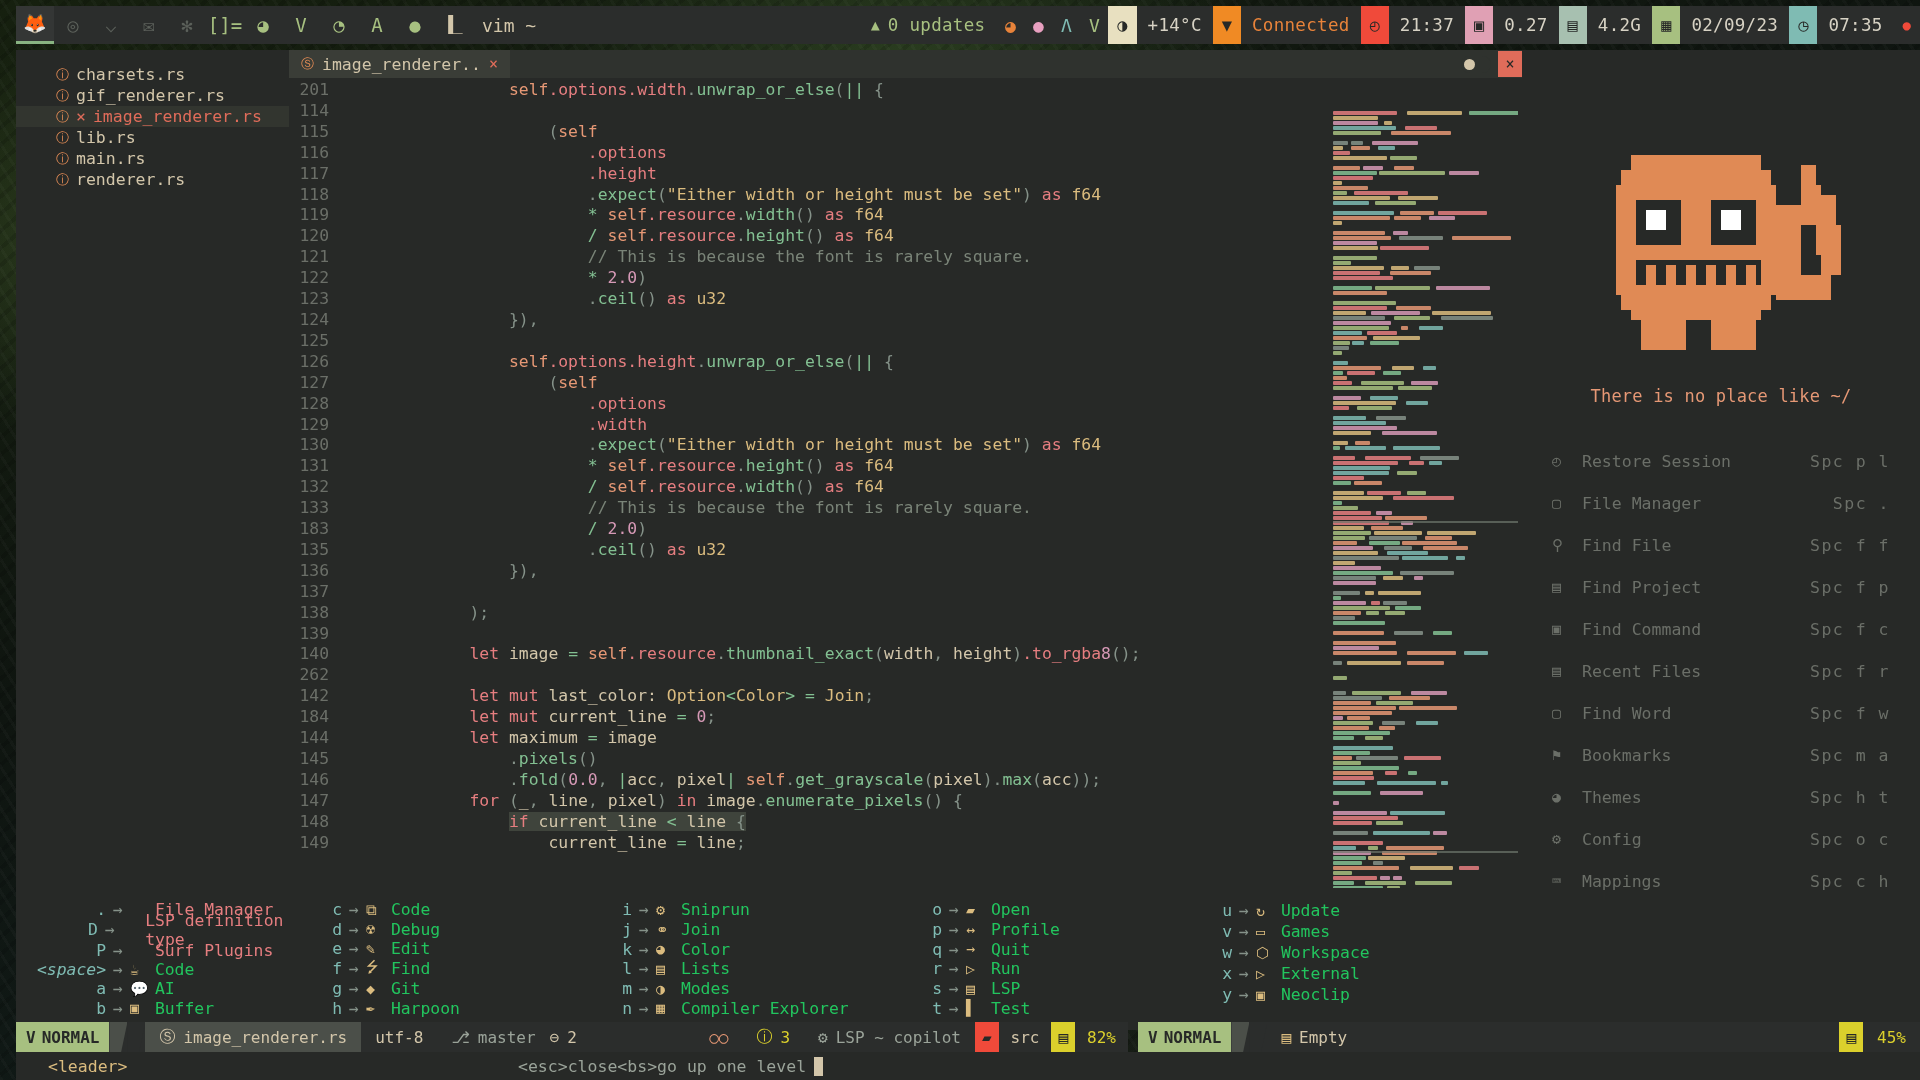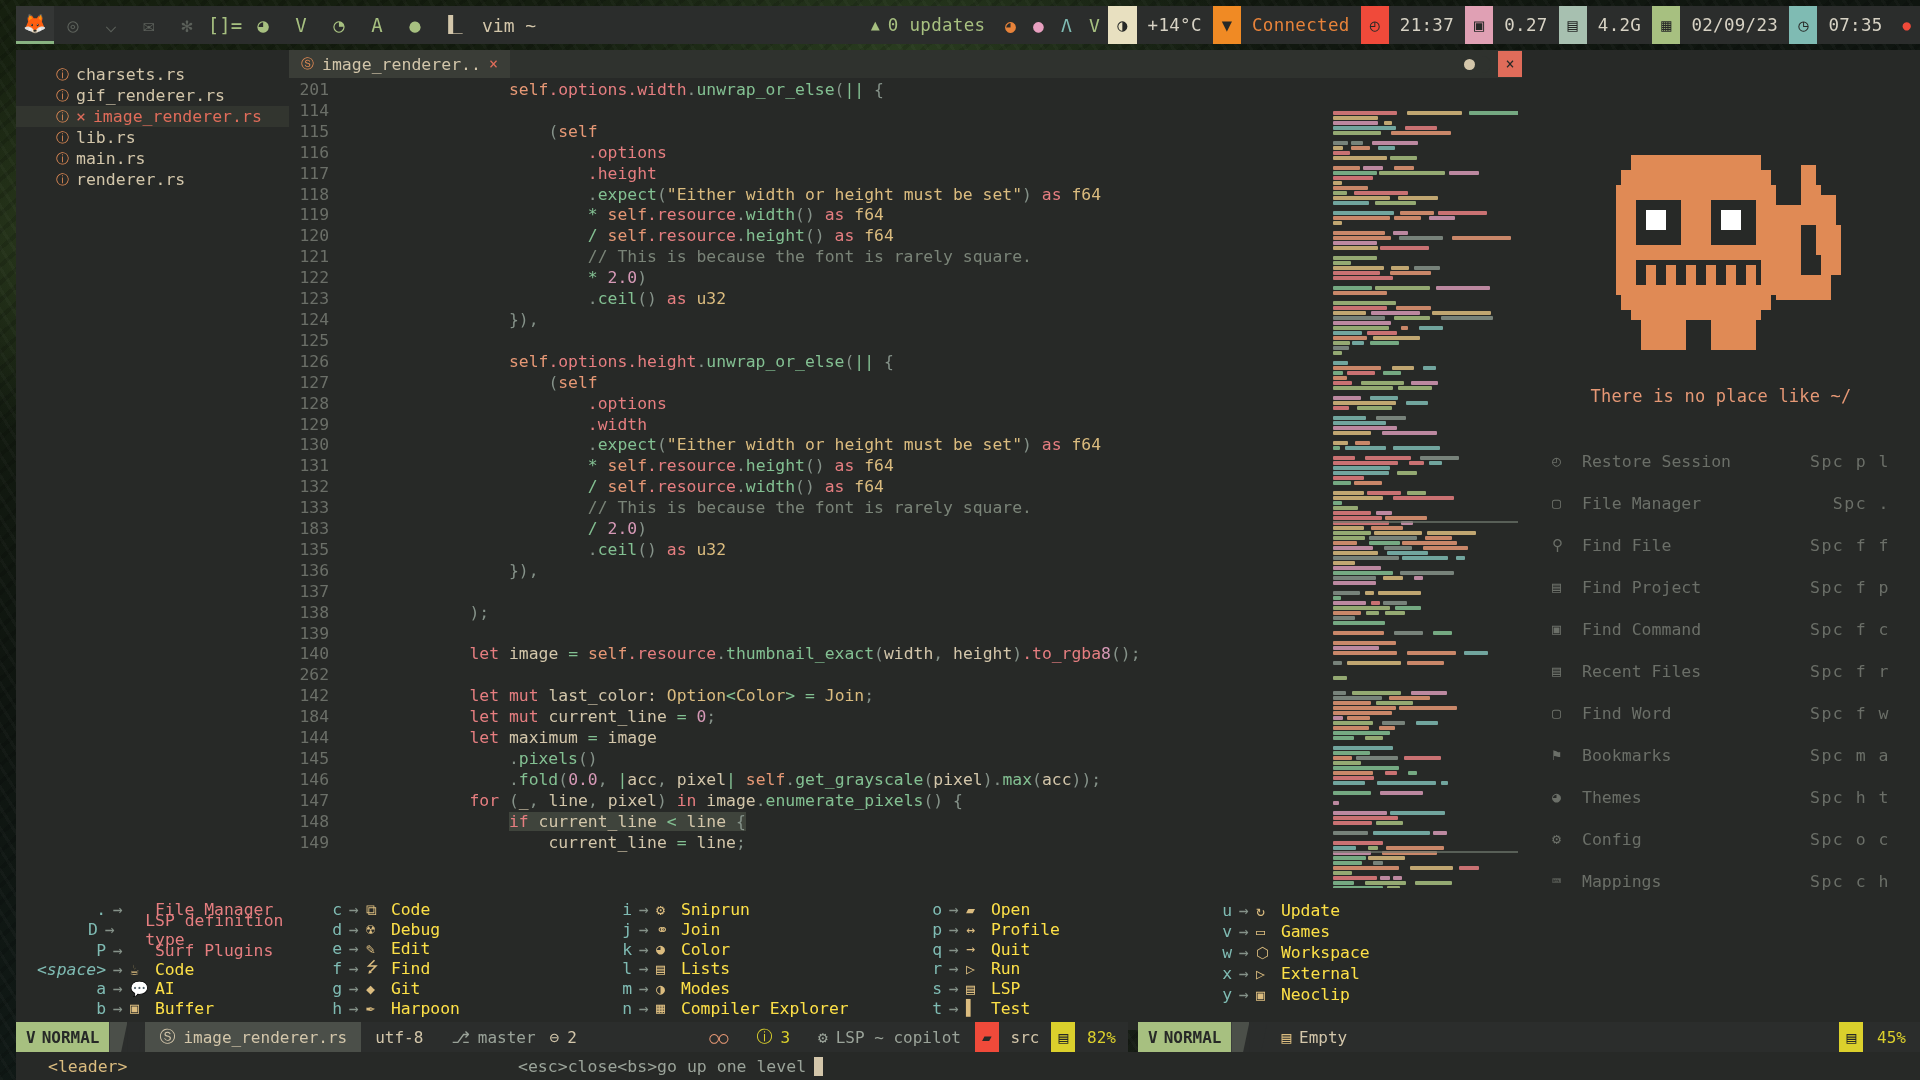--- a/index.html
+++ b/index.html
@@ -109,21 +109,21 @@
   #whichkey{
     position:absolute; left:0; top:838px; width:1506px; height:142px;
     background:#272927; padding:12px 0 0 0;
   }
   .wk-cols{ display:flex; height:118px; }
   .wk-col{ display:flex; flex-direction:column; gap:0; }
   .wk-row{ height:21px; display:flex; align-items:center; font-size:16.4px; gap:7px;}
   .wk-key{ color:#7fbbb3; text-align:right; }
   .wk-arrow{ color:#859289; }
   .wk-gi{ color:#dbbc7f; font-size:15px; width:18px; display:inline-block; }
-  .wk-lab{ color:#fde047; }
+  .wk-lab{ color:#22c55e; }
   .wk-lab.red{ color:#e67e80; }
   
   #dash{
     position:absolute; left:1522px; top:50px; width:398px; height:980px;
     background:#272927;
   }
   #mascot{ margin:95px auto 0; width:260px; height:215px; }
   #quote{
     text-align:center; font-size:17px; color:#e69875; margin-top:26px; letter-spacing:.2px;
   }

